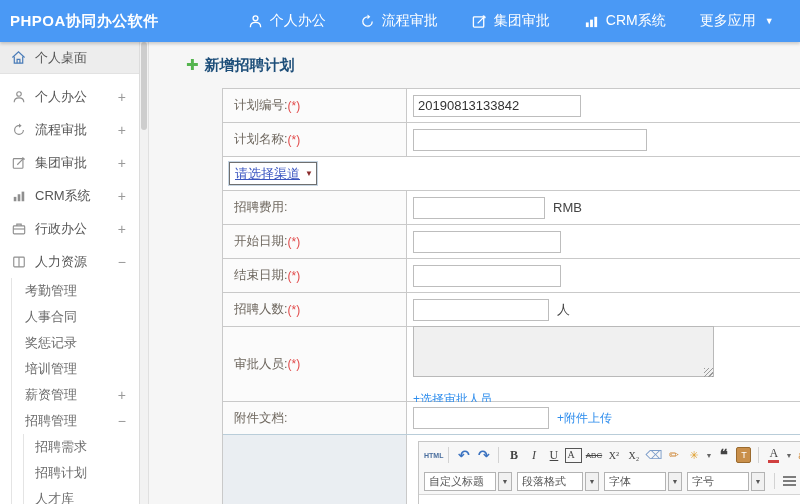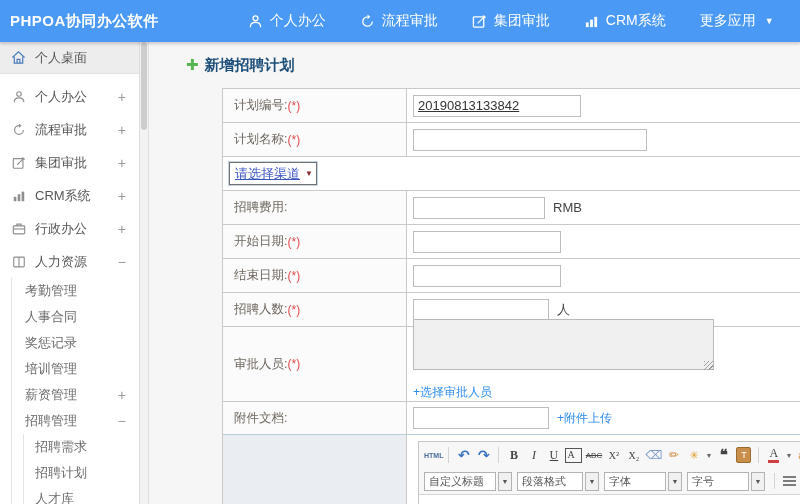--- a/index.html
+++ b/index.html
@@ -47,22 +47,22 @@
   .ftable{width:579px;margin-left:36px;background:#fff;border-top:1px solid #c9c9c9;border-left:1px solid #c9c9c9;box-sizing:border-box;}
   .frow{display:flex;border-bottom:1px solid #c9c9c9;box-sizing:border-box;}
   .frow.h34{height:34px;}
   .frow.h75{height:75px;}
   .frow.h33{height:33px;}
   .frow.blueline{border-bottom-color:#b9cdd9;}
   .cell-label{width:184px;min-width:184px;background:#fbfbfb;border-right:1px solid #c9c9c9;
               display:flex;align-items:center;padding-left:11px;font-size:12.5px;color:#6e675e;box-sizing:border-box;}
   .req{color:#e14b4b;font-size:12px;}
   .cell-input{flex:1;display:flex;align-items:center;padding-left:6px;background:#fff;gap:8px;box-sizing:border-box;}
-  .cell-input.col{flex-direction:column;align-items:flex-start;justify-content:flex-end;padding-top:6px;gap:10px;}
-  .txt{border:1px solid #bdbdbd;height:20px;font-size:13px;color:#333;padding:0 4px;box-sizing:content-box;background:#fff;font-family:inherit;text-decoration:underline;}
+  .cell-input.col{flex-direction:column;align-items:flex-start;justify-content:center;padding-top:6px;gap:10px;}
+  .txt{border:1px solid #bdbdbd;height:20px;font-size:13px;color:#333;padding:0 4px;box-sizing:content-box;background:#fff;font-family:inherit;}
   .w160{width:158px;} .w225{width:224px;} .w125{width:122px;} .w140{width:138px;} .w128{width:126px;}
   .suffix{font-size:13px;color:#444;}
   .blink{font-size:12px;color:#2e8ded;text-decoration:none;cursor:pointer;}
   .select-box{display:flex;align-items:center;height:21px;border:1px solid #6f6f6f;box-shadow:0 0 0 1px #c7d6e4;background:#fff;padding:0 3px 0 5px;cursor:pointer;}
   .select-box .sv{font-size:13px;color:#3a55c0;text-decoration:underline;}
   .select-box .sarrow{font-size:8px;color:#8a2b2b;margin-left:5px;}
   .appr-ta{width:295px;height:45px;background:#f0f0f0;border:1px solid #b9b9b9;resize:none;position:relative;font-family:inherit;}
   .ta-wrap{position:relative;}
   .ta-grip{position:absolute;right:1px;bottom:4px;width:9px;height:9px;
            background:repeating-linear-gradient(135deg,#9a9a9a 0 1px,transparent 1px 3px);}

